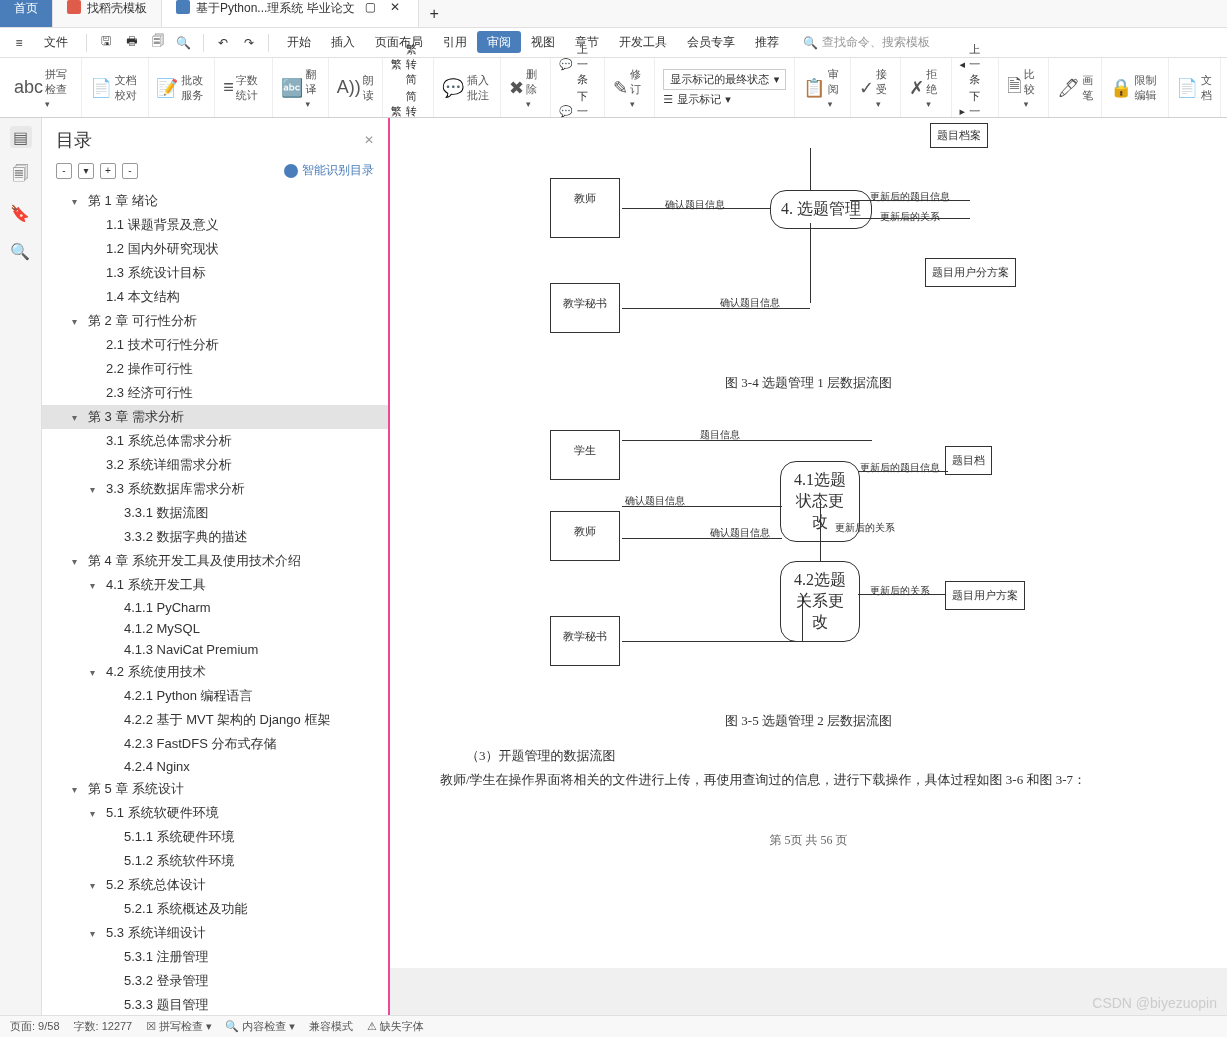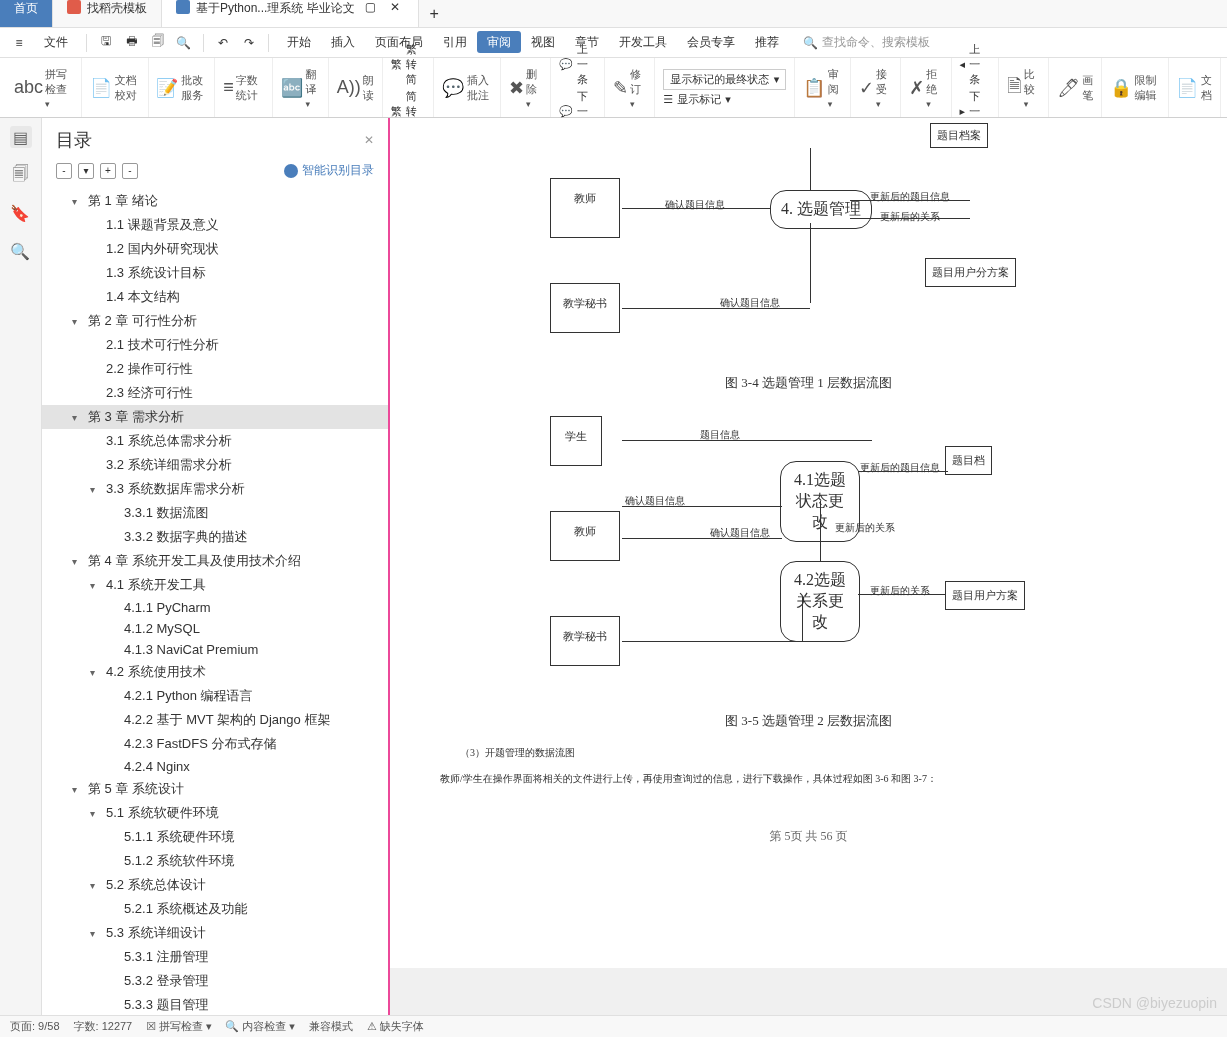--- a/index.html
+++ b/index.html
@@ -42,21 +42,21 @@
 .indent-1 { padding-left: 30px; }
 .indent-2 { padding-left: 48px; }
 .indent-3 { padding-left: 66px; }
 .doc-area { flex: 1; background: #f0f0f0; overflow: auto; position: relative; }
 .page { background: #fff; margin: 0 0 20px 0; min-height: 850px; position: relative; padding: 10px 20px; font-family: SimSun, serif; }
 .diag { position: relative; height: 240px; }
 .diag-box { position: absolute; border: 1px solid #333; padding: 12px 8px; font-size: 11px; background: #fff; text-align: center; }
 .diag-round { position: absolute; border: 1px solid #333; border-radius: 16px; padding: 8px 10px; font-size: 16px; background: #fff; text-align: center; }
 .diag-lbl { position: absolute; font-size: 10px; color: #333; }
 .caption { text-align: center; margin: 6px 0 14px; font-size: 13px; }
-.body-text { font-size: 10px; line-height: 1.8; text-indent: 2em; margin: 8px 30px; }
+.body-text { font-size: 13px; line-height: 1.8; text-indent: 2em; margin: 1px 30px; }
 .page-num { text-align: center; font-size: 12px; color: #666; margin-top: 40px; }
 .line { position: absolute; background: #333; }
 .line.h { height: 1px; }
 .line.v { width: 1px; }
 .statusbar { height: 22px; background: #f8f8f8; border-top: 1px solid #e0e0e0; display: flex; align-items: center; padding: 0 10px; gap: 14px; font-size: 11px; color: #555; }
 .sb-item { display: flex; align-items: center; gap: 3px; cursor: pointer; }
 .watermark { position: absolute; right: 10px; bottom: 26px; color: #ccc; font-size: 14px; }
 </style>
 </head>
 <body>
@@ -394,21 +394,21 @@
         <div class="diag-box" style="left:515px;top:130px;padding:6px">题目用户分方案</div>
         <div class="line v" style="left:400px;top:20px;height:42px"></div>
         <div class="line v" style="left:400px;top:95px;height:80px"></div>
         <div class="diag-box" style="left:140px;top:155px;width:70px;height:50px">教学秘书</div>
         <div class="line h" style="left:212px;top:180px;width:188px"></div>
         <div class="diag-lbl" style="left:310px;top:168px">确认题目信息</div>
       </div>
       <div class="caption">图 3-4 选题管理 1 层数据流图</div>
 
       <div class="diag" style="height:300px">
-        <div class="diag-box" style="left:140px;top:10px;width:52px;height:50px">学生</div>
+        <div class="diag-box" style="left:140px;top:24px;width:70px;height:50px">学生</div>
         <div class="diag-lbl" style="left:290px;top:22px">题目信息</div>
         <div class="line h" style="left:212px;top:34px;width:250px"></div>
         <div class="diag-box" style="left:535px;top:40px;padding:6px">题目档</div>
         <div class="diag-round" style="left:370px;top:55px;width:80px">4.1选题状态更改</div>
         <div class="diag-lbl" style="left:450px;top:55px">更新后的题目信息</div>
         <div class="line h" style="left:448px;top:65px;width:90px"></div>
         <div class="diag-box" style="left:140px;top:105px;width:70px;height:50px">教师</div>
         <div class="diag-lbl" style="left:215px;top:88px">确认题目信息</div>
         <div class="line h" style="left:212px;top:100px;width:160px"></div>
         <div class="diag-lbl" style="left:300px;top:120px">确认题目信息</div>

